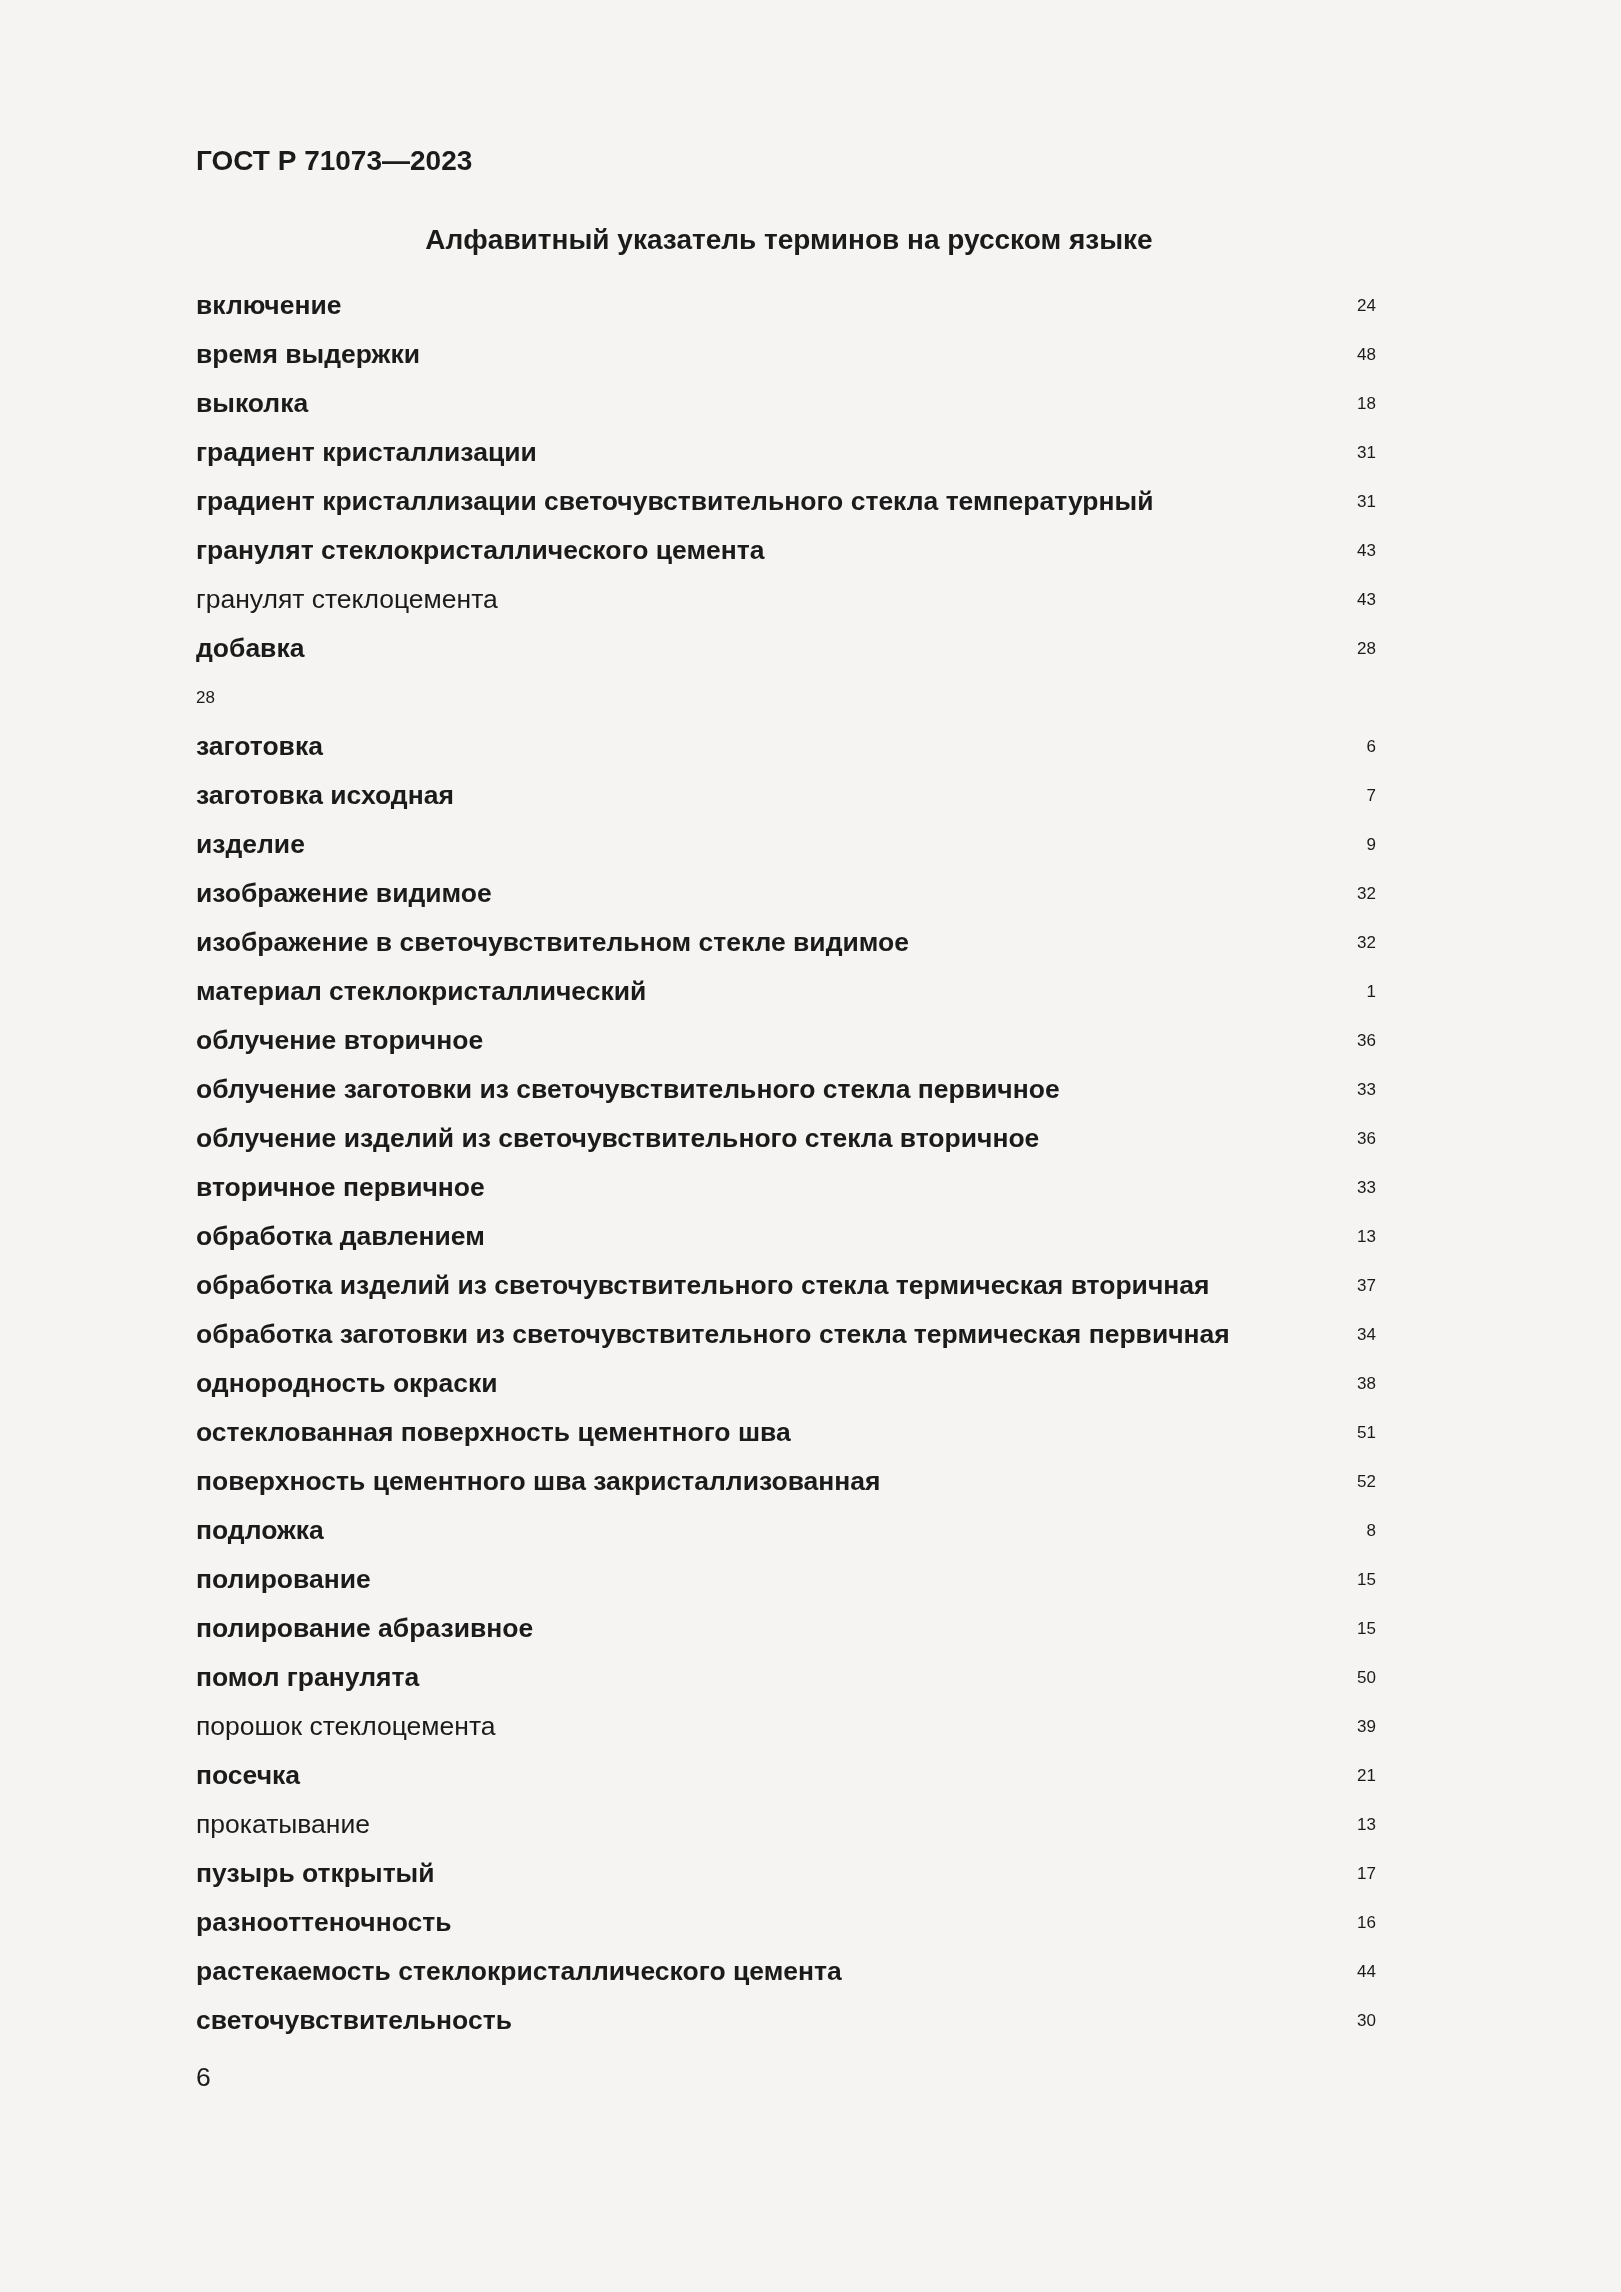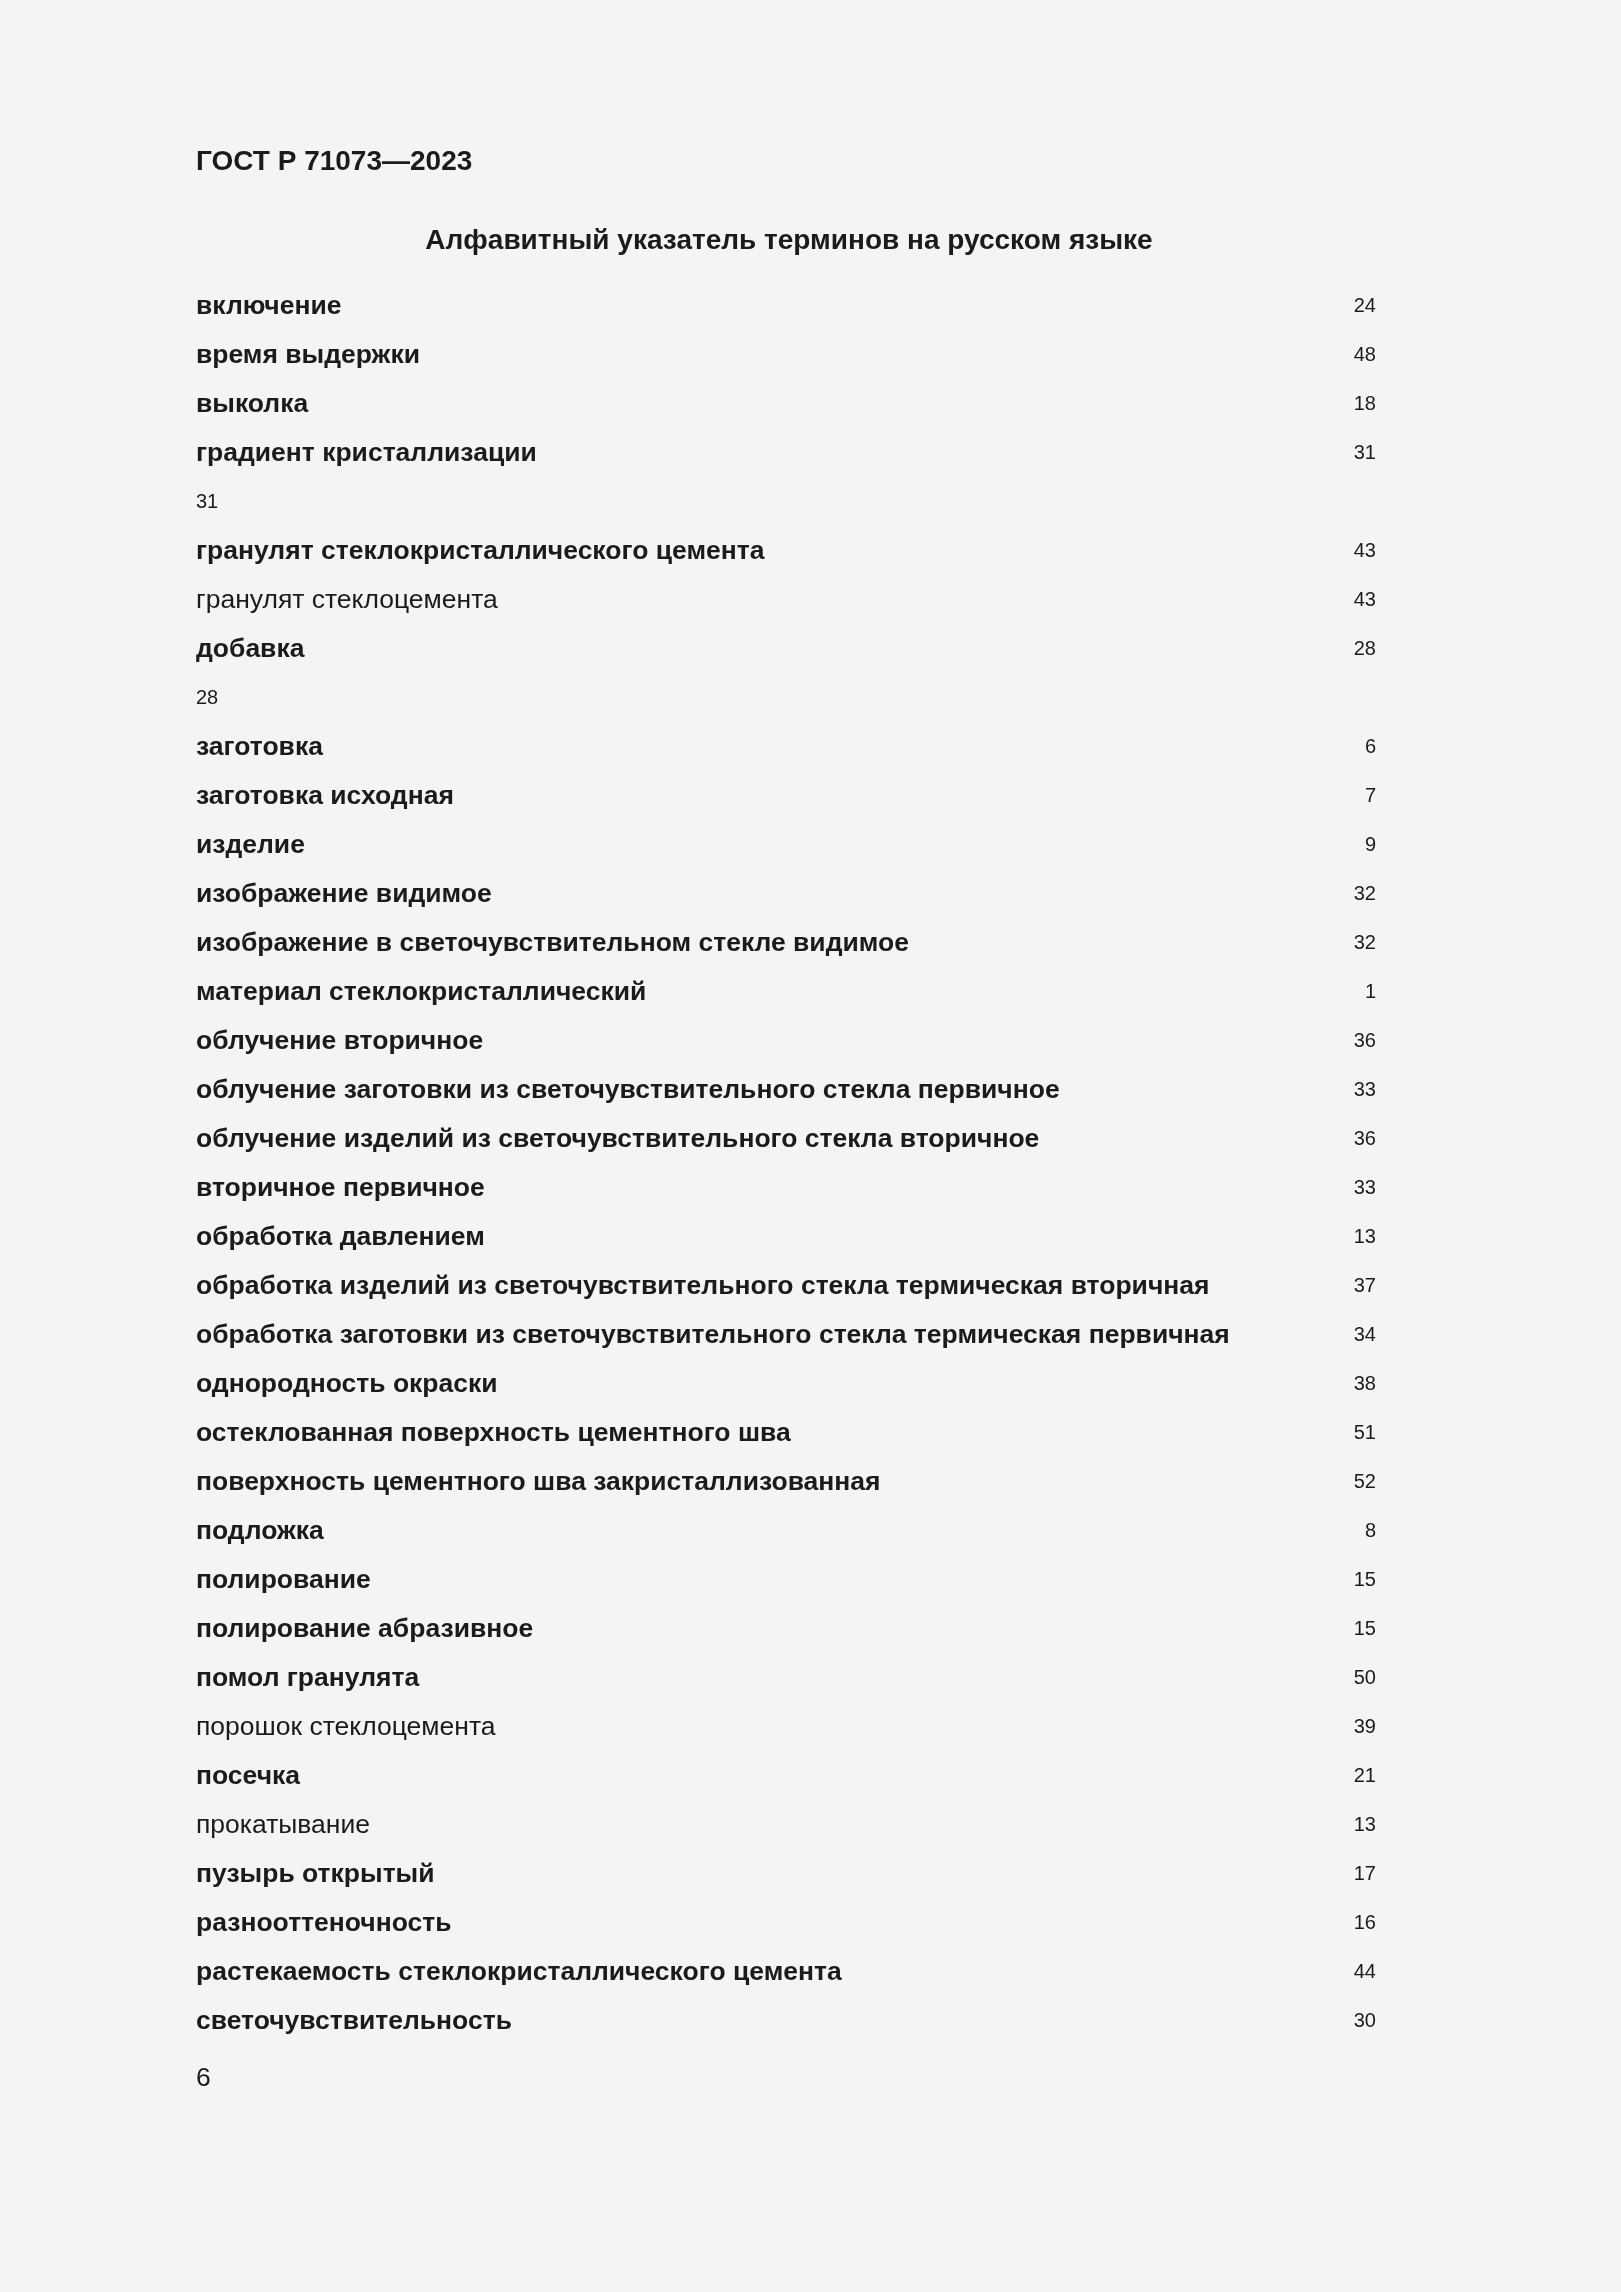--- a/index.html
+++ b/index.html
@@ -55,21 +55,21 @@
     white-space: nowrap;
     padding-right: 29px;
   }
   .term.regular {
     font-weight: normal;
   }
   .term.italic {
     font-weight: normal;
   }
   .pageref {
-    font-size: 20px;
+    font-size: 17px;
     font-weight: normal;
   }
   .page-number {
     position: absolute;
     left: 196px;
     top: 2064px;
     font-size: 26.5px;
     font-weight: normal;
     line-height: 1;
   }
@@ -93,20 +93,21 @@
       </div>
       <div class="index-row">
         <span class="term bold">выколка</span>
         <span class="pageref">18</span>
       </div>
       <div class="index-row">
         <span class="term bold">градиент кристаллизации</span>
         <span class="pageref">31</span>
       </div>
       <div class="index-row">
+        <span class="term bold">градиент кристаллизации светочувствительного стекла температурный</span>
         <span class="pageref">31</span>
       </div>
       <div class="index-row">
         <span class="term bold">гранулят стеклокристаллического цемента</span>
         <span class="pageref">43</span>
       </div>
       <div class="index-row">
         <span class="term regular">гранулят стеклоцемента</span>
         <span class="pageref">43</span>
       </div>

